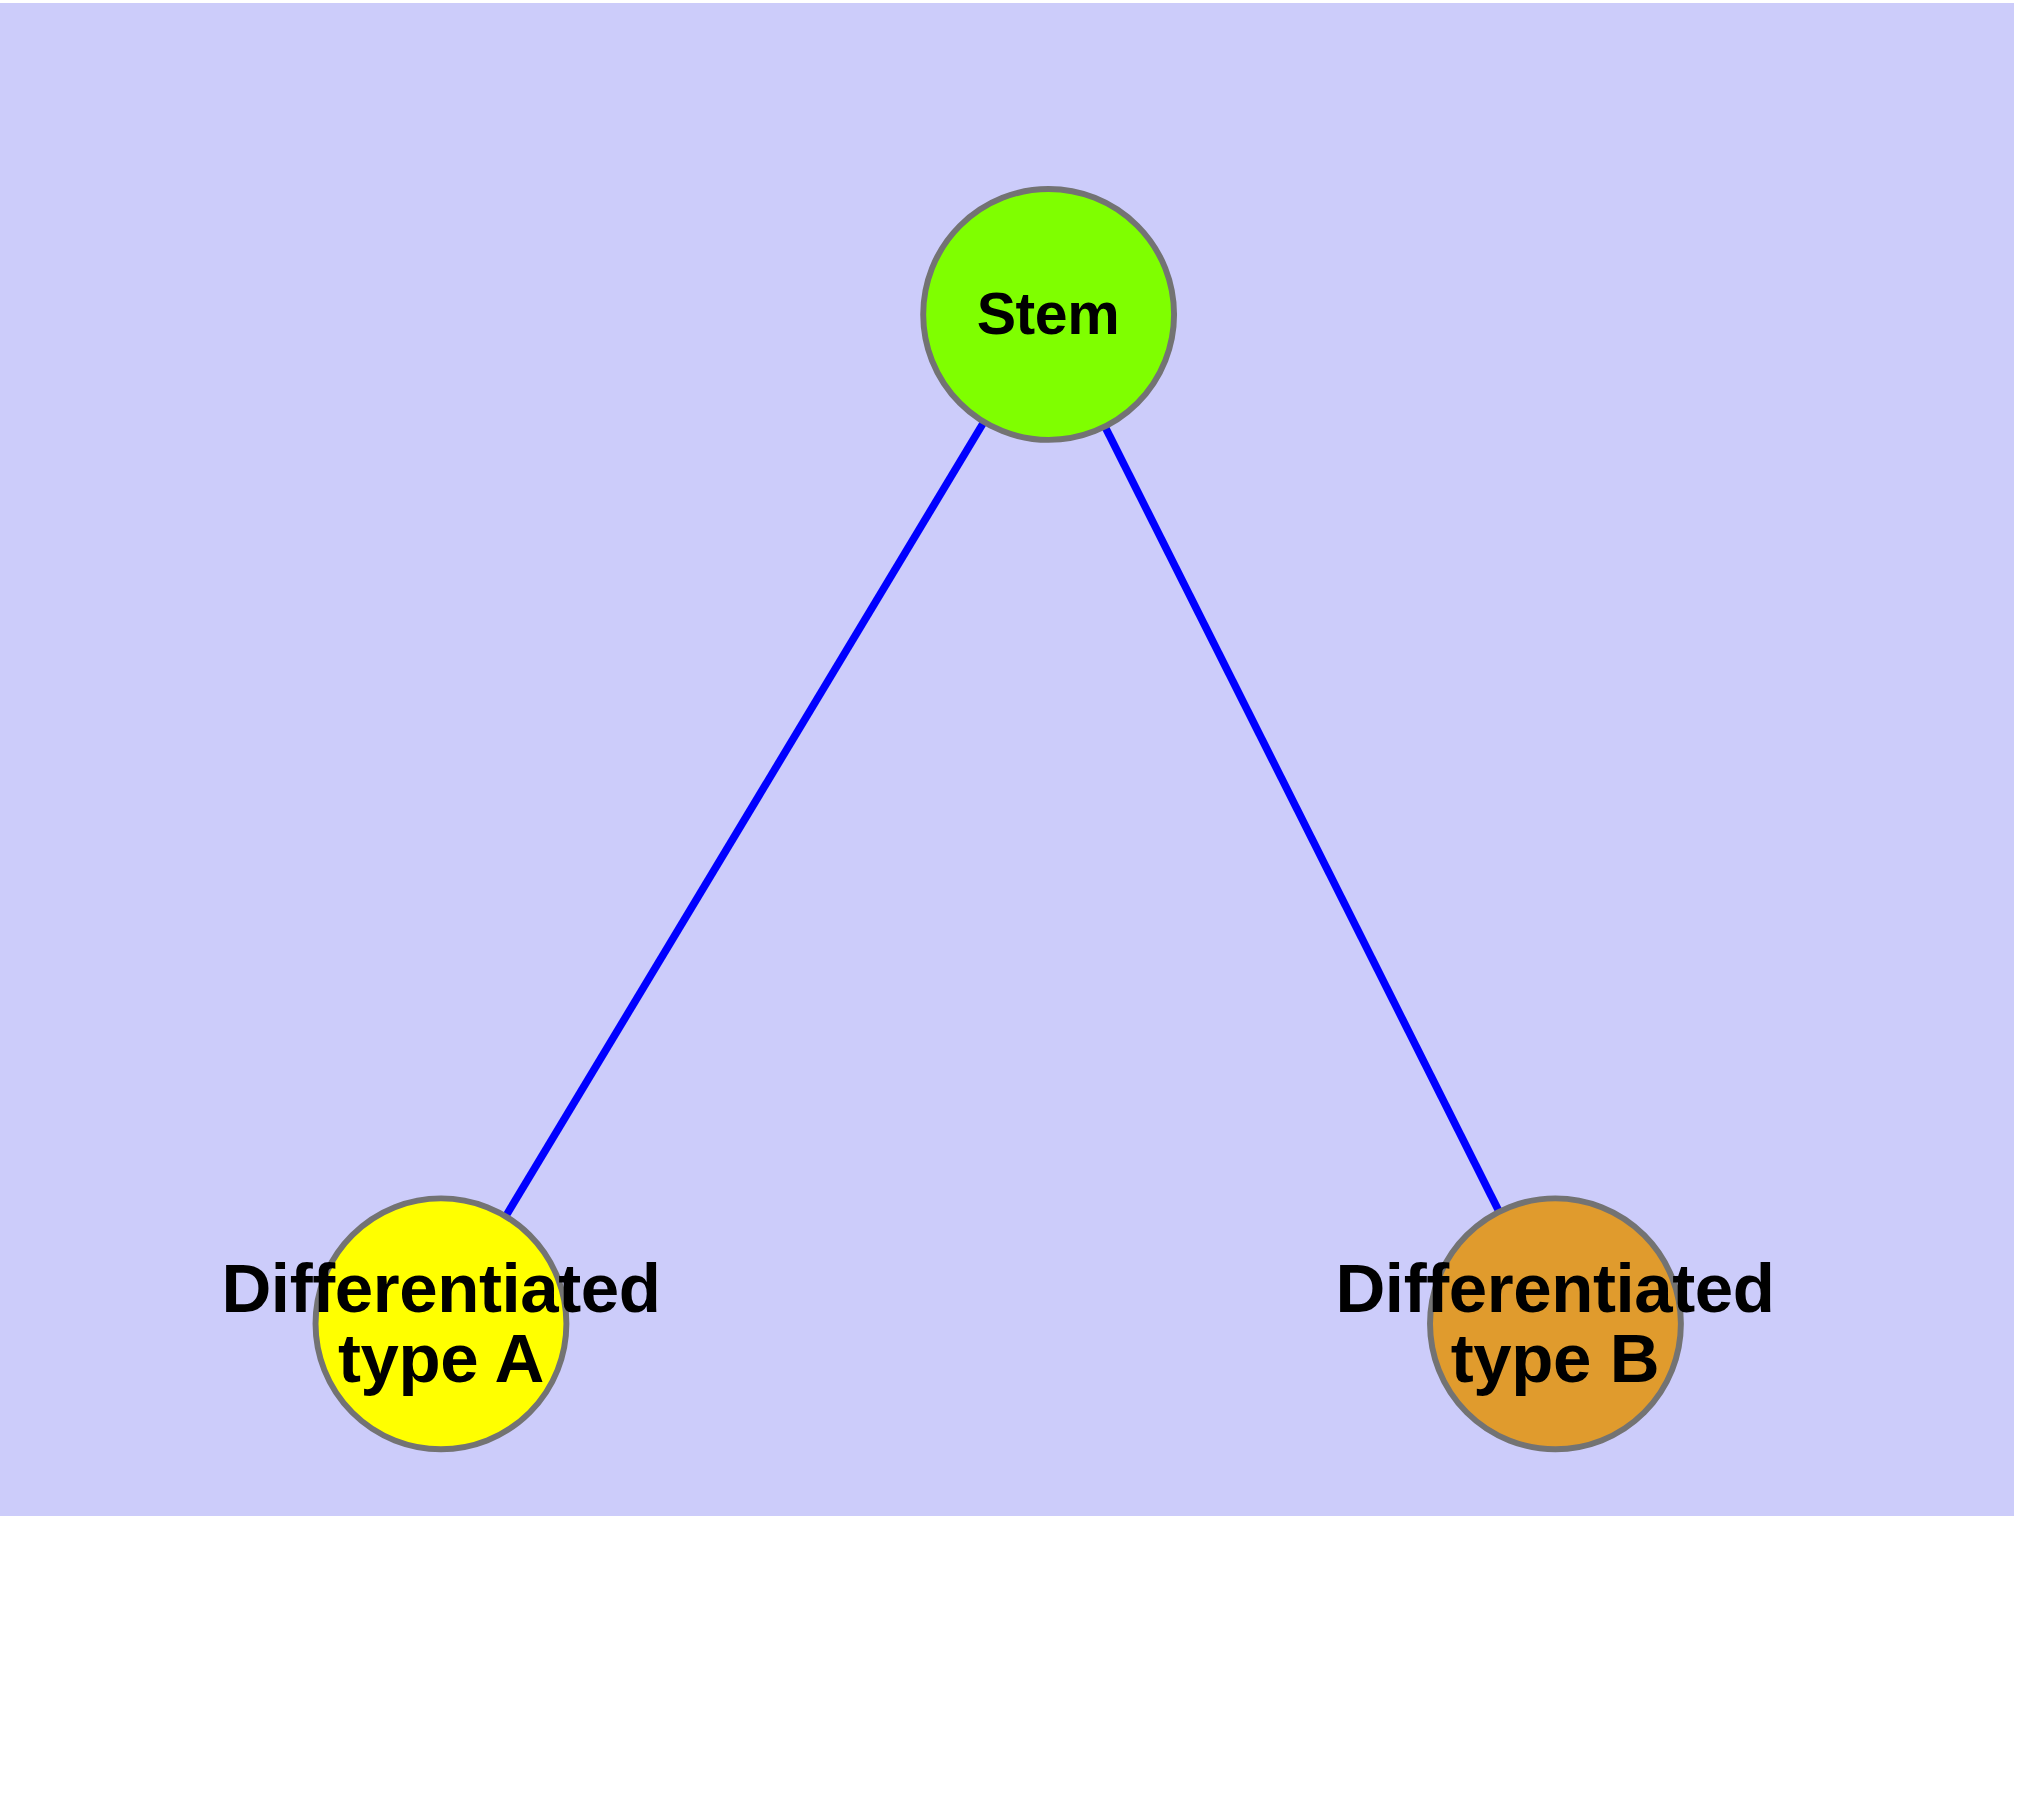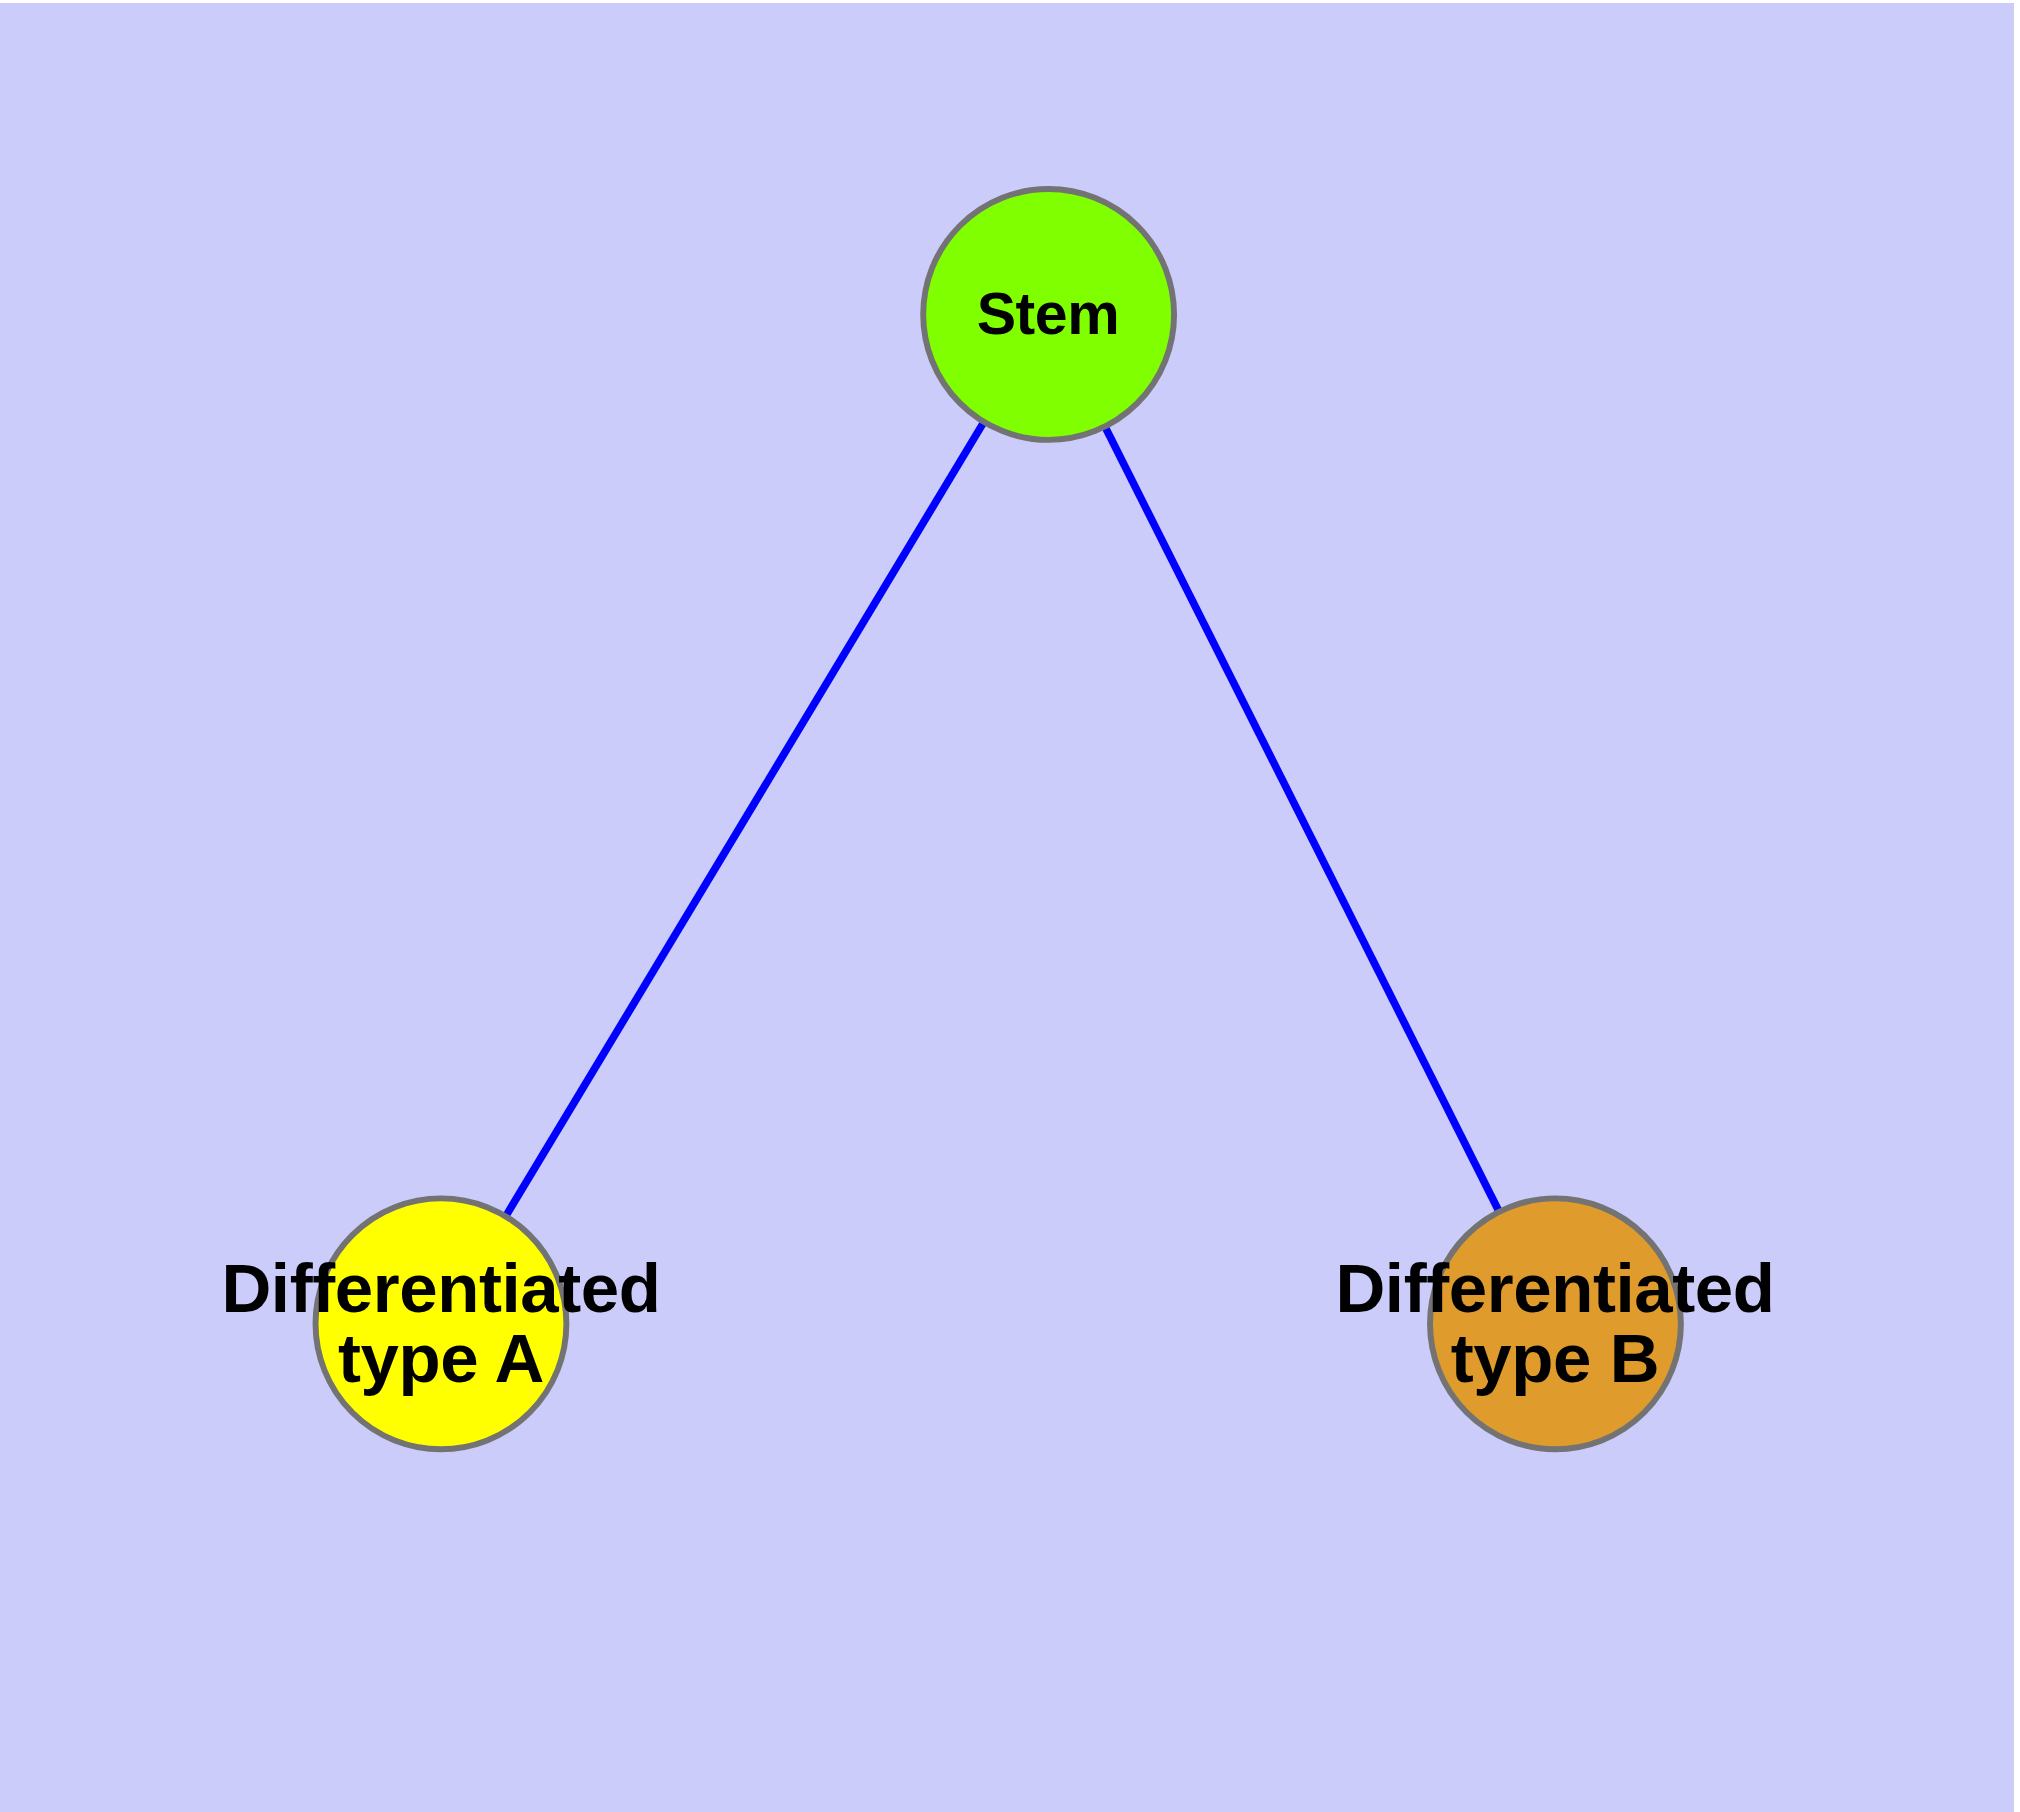--- a/index.html
+++ b/index.html
@@ -4,21 +4,21 @@
 <title>Cell Differentiation Graph</title>
 <style>
   html, body {
     margin: 0;
     padding: 0;
     background: #ffffff;
   }
   #canvas {
     position: relative;
     width: 2021px;
-    height: 1812px;
+    height: 1516px;
     overflow: hidden;
     background: #ffffff;
     font-family: "Liberation Sans", "DejaVu Sans", sans-serif;
   }
   #plot-area {
     position: absolute;
     left: 0;
     top: 2.5px;
     width: 2014px;
     height: 1810px;

